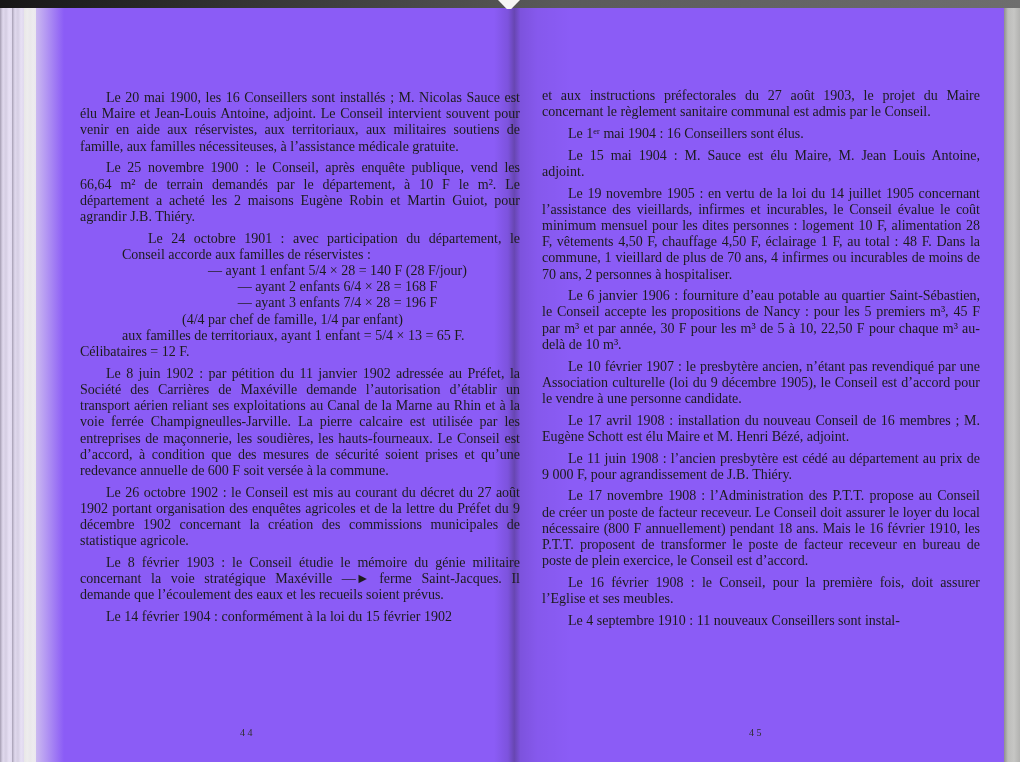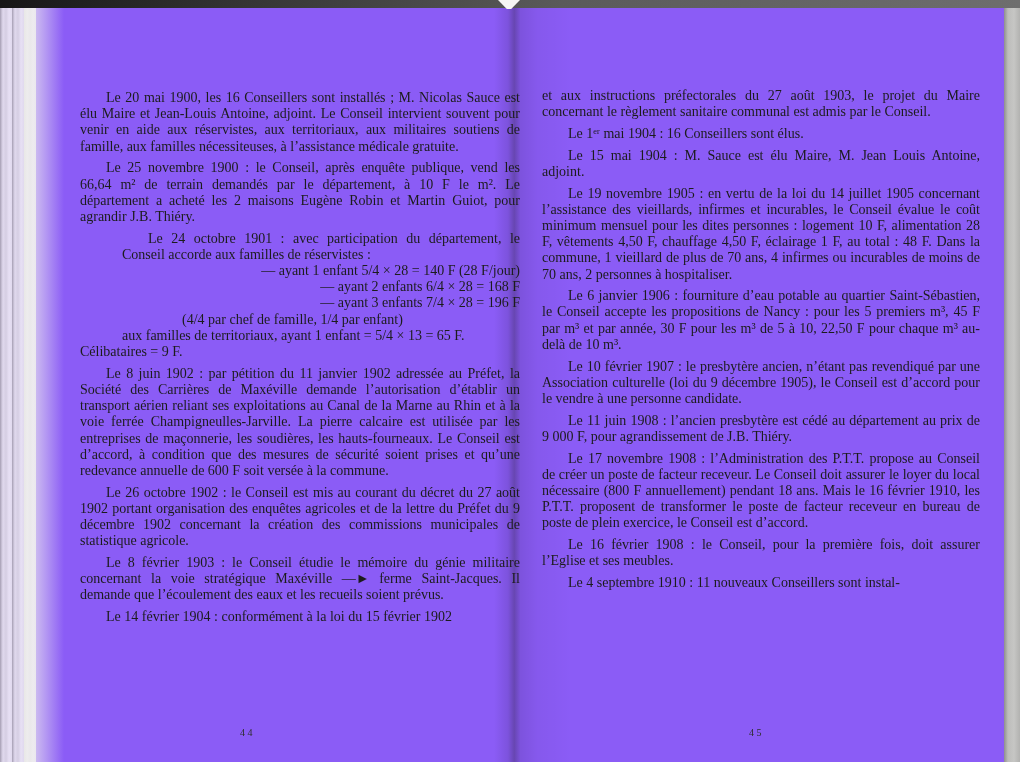--- a/index.html
+++ b/index.html
@@ -58,21 +58,21 @@
     font-size: 14px;
     line-height: 16.2px;
     text-align: justify;
   }
   .col-left  { left: 80px;  top: 90px; width: 440px; }
   .col-right { left: 542px; top: 88px; width: 438px; }
   .para { margin: 0 0 5.5px 0; }
   .indent { text-indent: 26px; }
   .flush  { text-indent: 0; }
   .tight  { margin-bottom: 0; margin-left: 42px; }
-  .list   { text-indent: 0; padding-left: 33px; text-align: right; }
+  .list   { text-indent: 0; padding-left: 33px; text-align: center; }
   .note   { text-indent: 0; padding-left: 60px; text-align: left; }
   .page-number {
     position: absolute;
     font-size: 10px;
     letter-spacing: 2.5px;
     color: #2e2e2e;
   }
   .pn-left  { left: 240px; top: 727px; font-family: Liberation Serif, serif; }
   .pn-right { left: 749px; top: 727px; }
 </style>
@@ -90,34 +90,35 @@
 
   <div class="page-col col-left">
     <p class="para indent">Le 20 mai 1900, les 16 Conseillers sont installés ; M. Nicolas Sauce est élu Maire et Jean-Louis Antoine, adjoint. Le Conseil intervient souvent pour venir en aide aux réservistes, aux territoriaux, aux militaires soutiens de famille, aux familles nécessiteuses, à l’assistance médicale gratuite.</p>
     <p class="para indent">Le 25 novembre 1900 : le Conseil, après enquête publique, vend les 66,64 m² de terrain demandés par le département, à 10 F le m². Le département a acheté les 2 maisons Eugène Robin et Martin Guiot, pour agrandir J.B. Thiéry.</p>
     <p class="para indent tight">Le 24 octobre 1901 : avec participation du département, le Conseil accorde aux familles de réservistes :</p>
     <p class="para list tight">— ayant 1 enfant 5/4 × 28 = 140 F (28 F/jour)</p>
     <p class="para list tight">— ayant 2 enfants 6/4 × 28 = 168 F</p>
     <p class="para list tight">— ayant 3 enfants 7/4 × 28 = 196 F</p>
     <p class="para note tight">(4/4 par chef de famille, 1/4 par enfant)</p>
     <p class="para flush tight">aux familles de territoriaux, ayant 1 enfant = 5/4 × 13 = 65 F.</p>
-    <p class="para flush">Célibataires = 9 F.</p>
+    <p class="para flush">Célibataires = 12 F.</p>
     <p class="para indent">Le 8 juin 1902 : par pétition du 11 janvier 1902 adressée au Préfet, la Société des Carrières de Maxéville demande l’autorisation d’établir un transport aérien reliant ses exploitations au Canal de la Marne au Rhin et à la voie ferrée Champigneulles-Jarville. La pierre calcaire est utilisée par les entreprises de maçonnerie, les soudières, les hauts-fourneaux. Le Conseil est d’accord, à condition que des mesures de sécurité soient prises et qu’une redevance annuelle de 600 F soit versée à la commune.</p>
     <p class="para indent">Le 26 octobre 1902 : le Conseil est mis au courant du décret du 27 août 1902 portant organisation des enquêtes agricoles et de la lettre du Préfet du 9 décembre 1902 concernant la création des commissions municipales de statistique agricole.</p>
     <p class="para indent">Le 8 février 1903 : le Conseil étudie le mémoire du génie militaire concernant la voie stratégique Maxéville —► ferme Saint-Jacques. Il demande que l’écoulement des eaux et les recueils soient prévus.</p>
     <p class="para indent">Le 14 février 1904 : conformément à la loi du 15 février 1902</p>
   </div>
 
   <div class="page-col col-right">
     <p class="para flush">et aux instructions préfectorales du 27 août 1903, le projet du Maire concernant le règlement sanitaire communal est admis par le Conseil.</p>
     <p class="para indent">Le 1ᵉʳ mai 1904 : 16 Conseillers sont élus.</p>
     <p class="para indent">Le 15 mai 1904 : M. Sauce est élu Maire, M. Jean Louis Antoine, adjoint.</p>
     <p class="para indent">Le 19 novembre 1905 : en vertu de la loi du 14 juillet 1905 concernant l’assistance des vieillards, infirmes et incurables, le Conseil évalue le coût minimum mensuel pour les dites personnes : logement 10 F, alimentation 28 F, vêtements 4,50 F, chauffage 4,50 F, éclairage 1 F, au total : 48 F. Dans la commune, 1 vieillard de plus de 70 ans, 4 infirmes ou incurables de moins de 70 ans, 2 personnes à hospitaliser.</p>
     <p class="para indent">Le 6 janvier 1906 : fourniture d’eau potable au quartier Saint-Sébastien, le Conseil accepte les propositions de Nancy : pour les 5 premiers m³, 45 F par m³ et par année, 30 F pour les m³ de 5 à 10, 22,50 F pour chaque m³ au-delà de 10 m³.</p>
     <p class="para indent">Le 10 février 1907 : le presbytère ancien, n’étant pas revendiqué par une Association culturelle (loi du 9 décembre 1905), le Conseil est d’accord pour le vendre à une personne candidate.</p>
+    <p class="para indent">Le 17 avril 1908 : installation du nouveau Conseil de 16 membres ; M. Eugène Schott est élu Maire et M. Henri Bézé, adjoint.</p>
     <p class="para indent">Le 11 juin 1908 : l’ancien presbytère est cédé au département au prix de 9 000 F, pour agrandissement de J.B. Thiéry.</p>
     <p class="para indent">Le 17 novembre 1908 : l’Administration des P.T.T. propose au Conseil de créer un poste de facteur receveur. Le Conseil doit assurer le loyer du local nécessaire (800 F annuellement) pendant 18 ans. Mais le 16 février 1910, les P.T.T. proposent de transformer le poste de facteur receveur en bureau de poste de plein exercice, le Conseil est d’accord.</p>
     <p class="para indent">Le 16 février 1908 : le Conseil, pour la première fois, doit assurer l’Eglise et ses meubles.</p>
     <p class="para indent">Le 4 septembre 1910 : 11 nouveaux Conseillers sont instal-</p>
   </div>
 
   <div class="page-number pn-left">44</div>
   <div class="page-number pn-right">45</div>
 
 </div>

